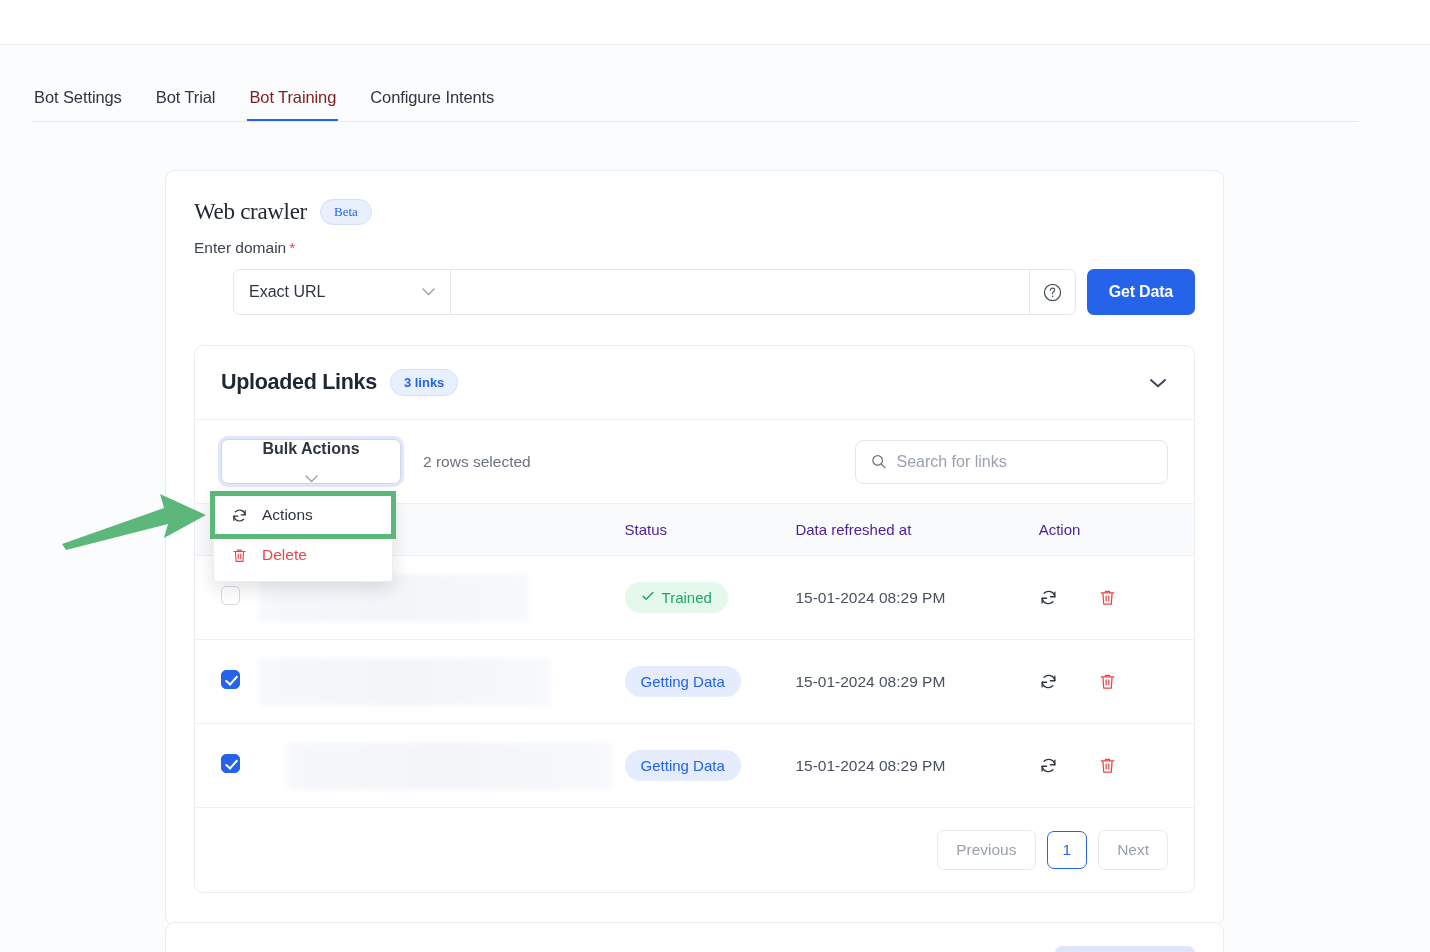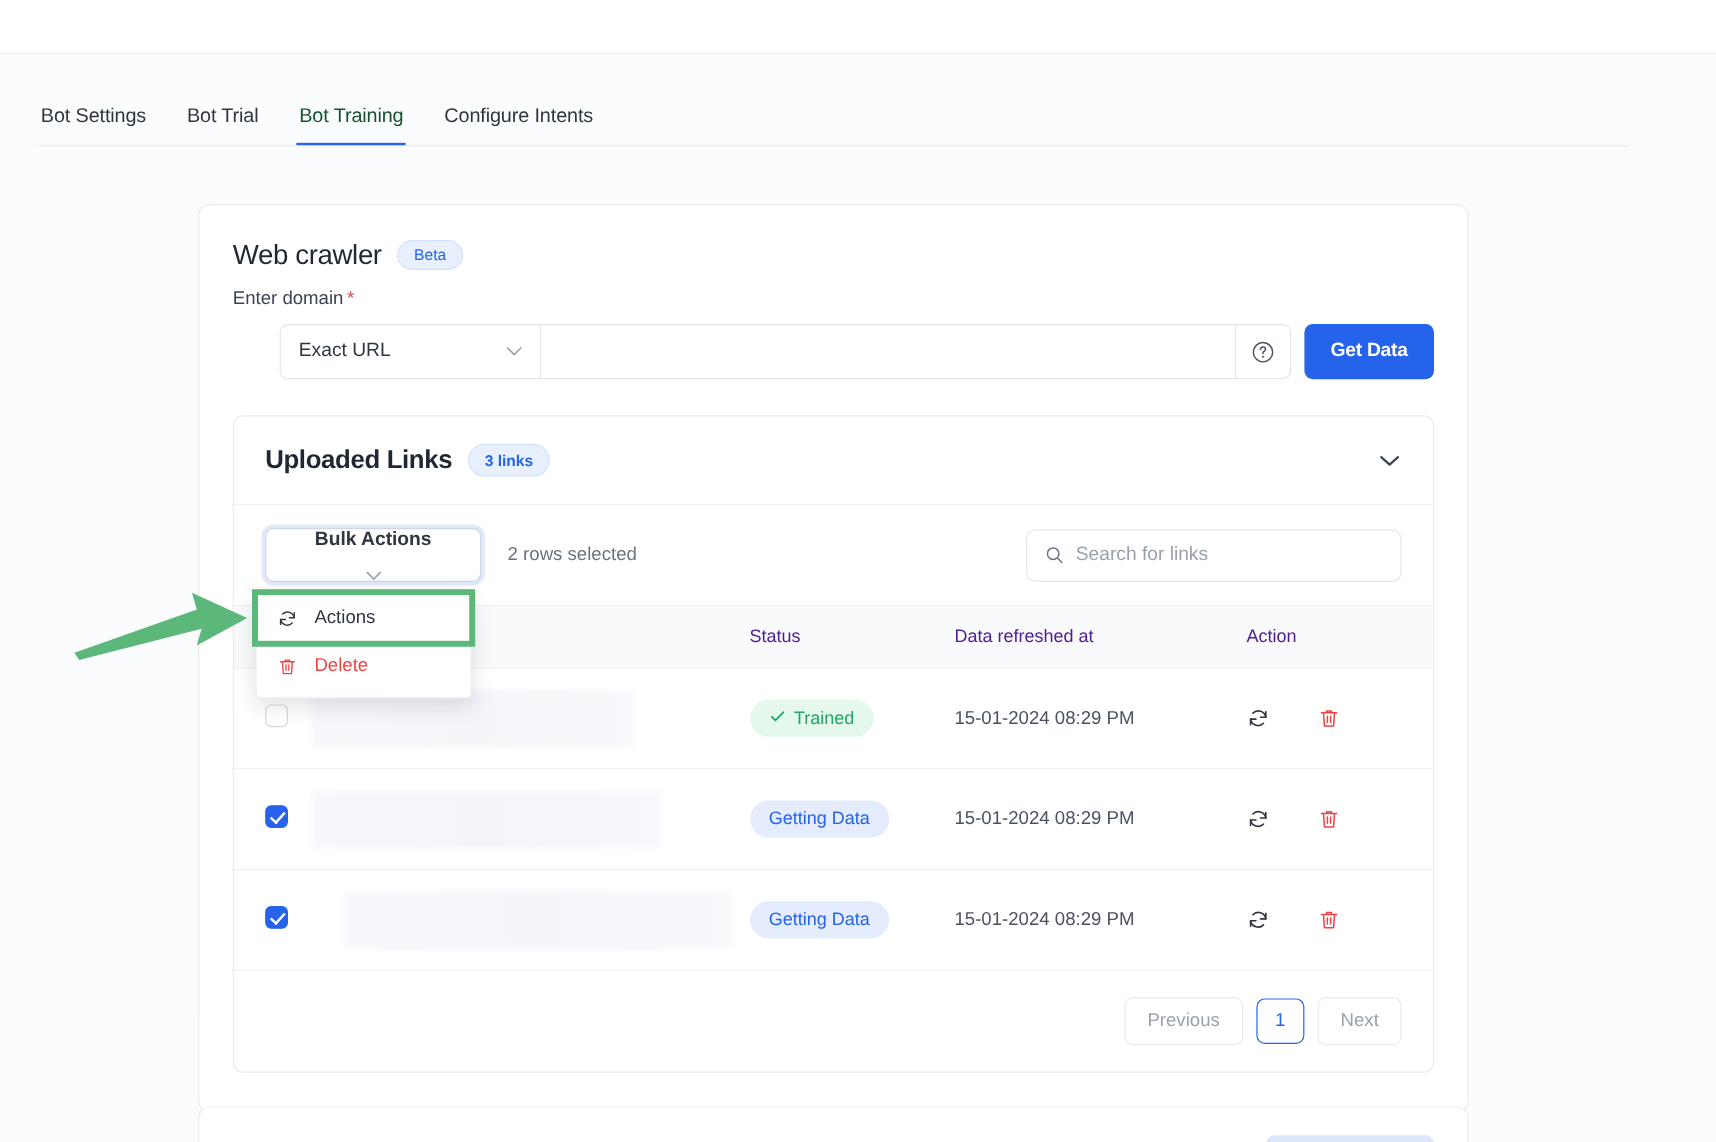--- a/index.html
+++ b/index.html
@@ -36,40 +36,41 @@
   .tab {
     font-size: 16.5px;
     color: #2f3640;
     padding: 0 2px 12px 2px;
     cursor: pointer;
     border-bottom: 2.5px solid transparent;
     white-space: nowrap;
     letter-spacing: -0.1px;
   }
   .tab.active {
-    color: #14532d;
+    color: #7f1d1d;
     border-bottom-color: #2563eb;
   }
 
   
   .card {
     position: absolute;
     left: 165px;
     top: 170px;
     width: 1059px;
     background: #ffffff;
     border: 1px solid #eaecef;
     border-radius: 10px;
     padding: 28px 28px 32px 28px;
   }
 
   .card-title-row {
     display: flex;
     align-items: center;
     gap: 13px;
+    font-family: Liberation Serif, serif;
   }
   .card-title {
     font-size: 23px;
     color: #1f2733;
     font-weight: normal;
     letter-spacing: -0.3px;
   }
   .beta-pill {
     background: #e8f0fe;
     color: #2563eb;

